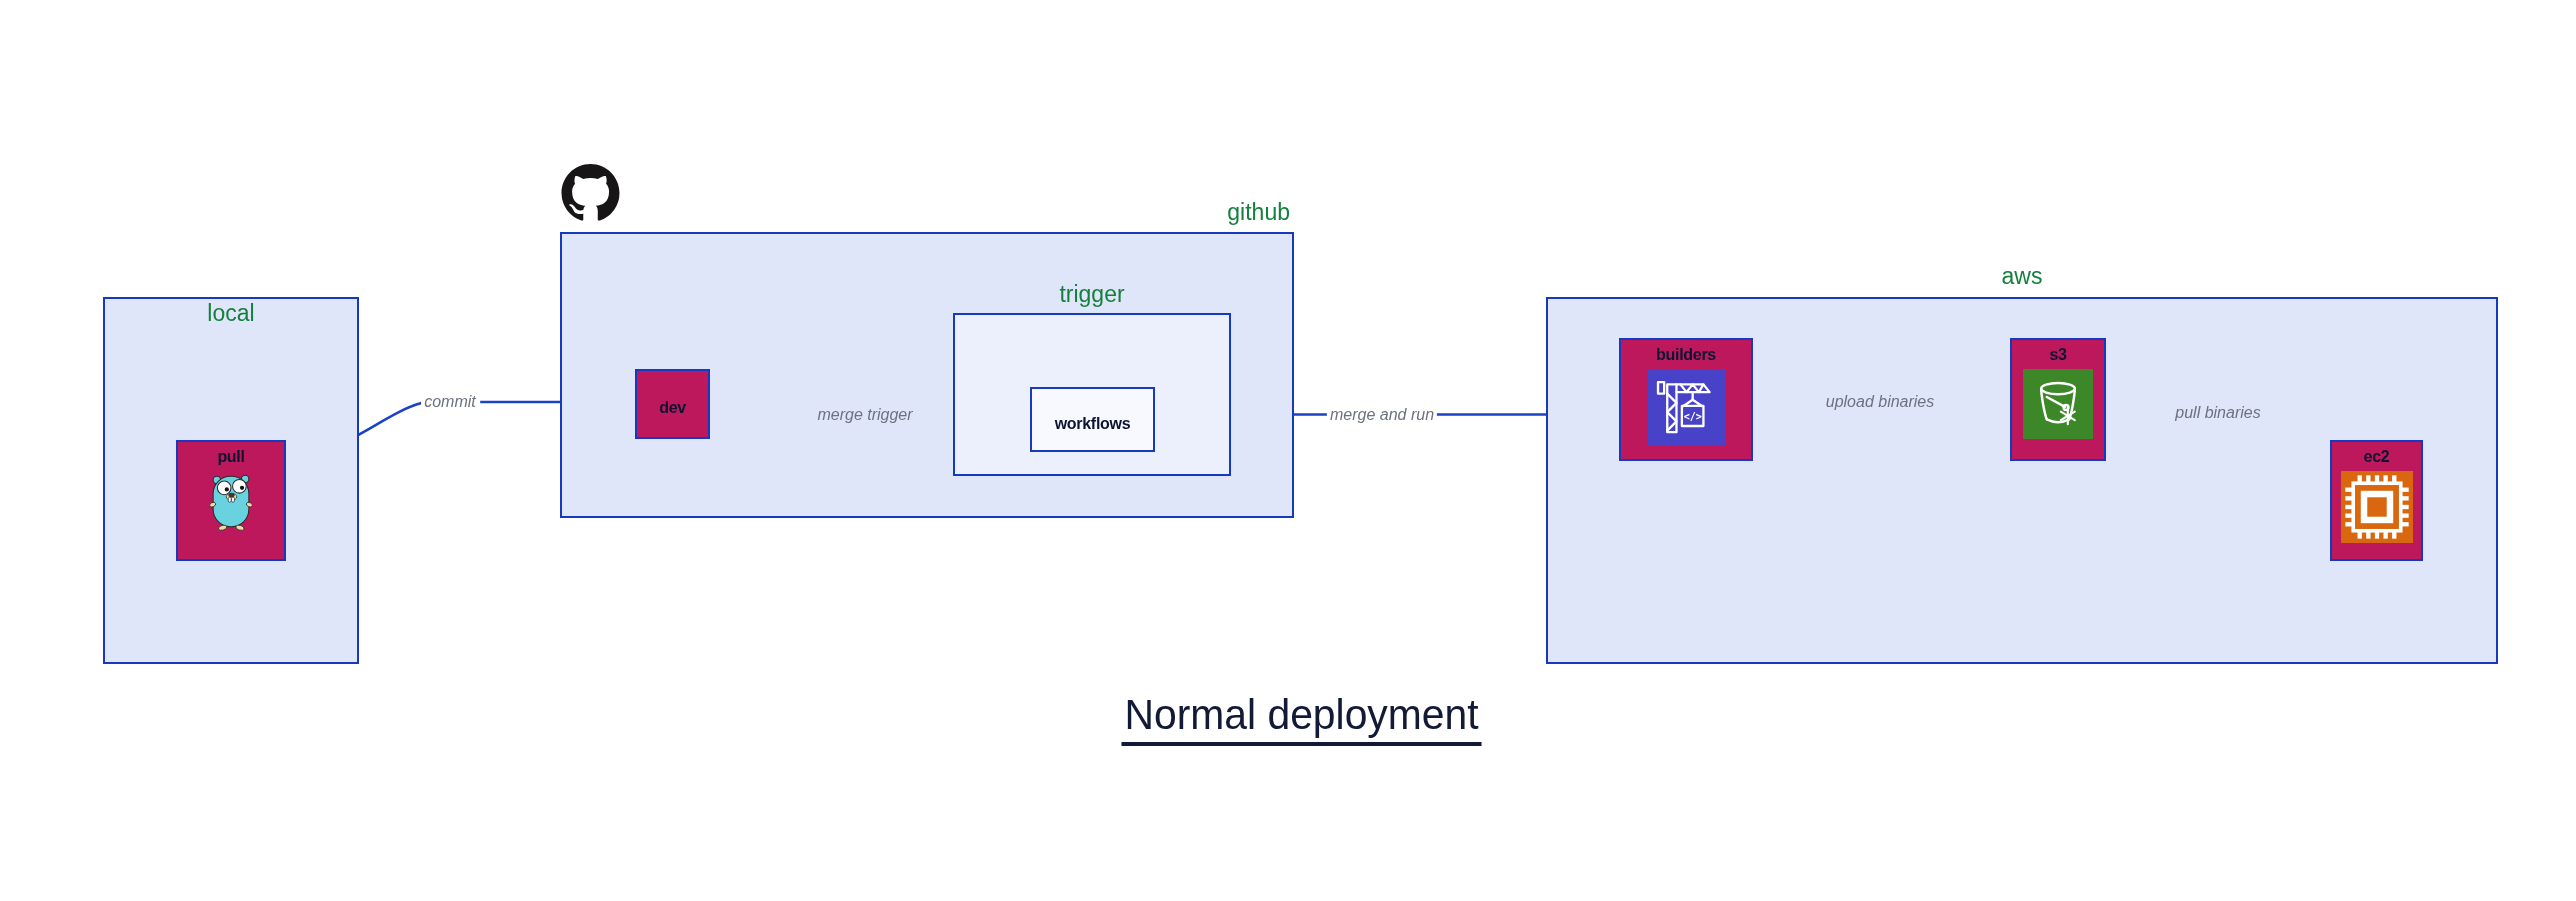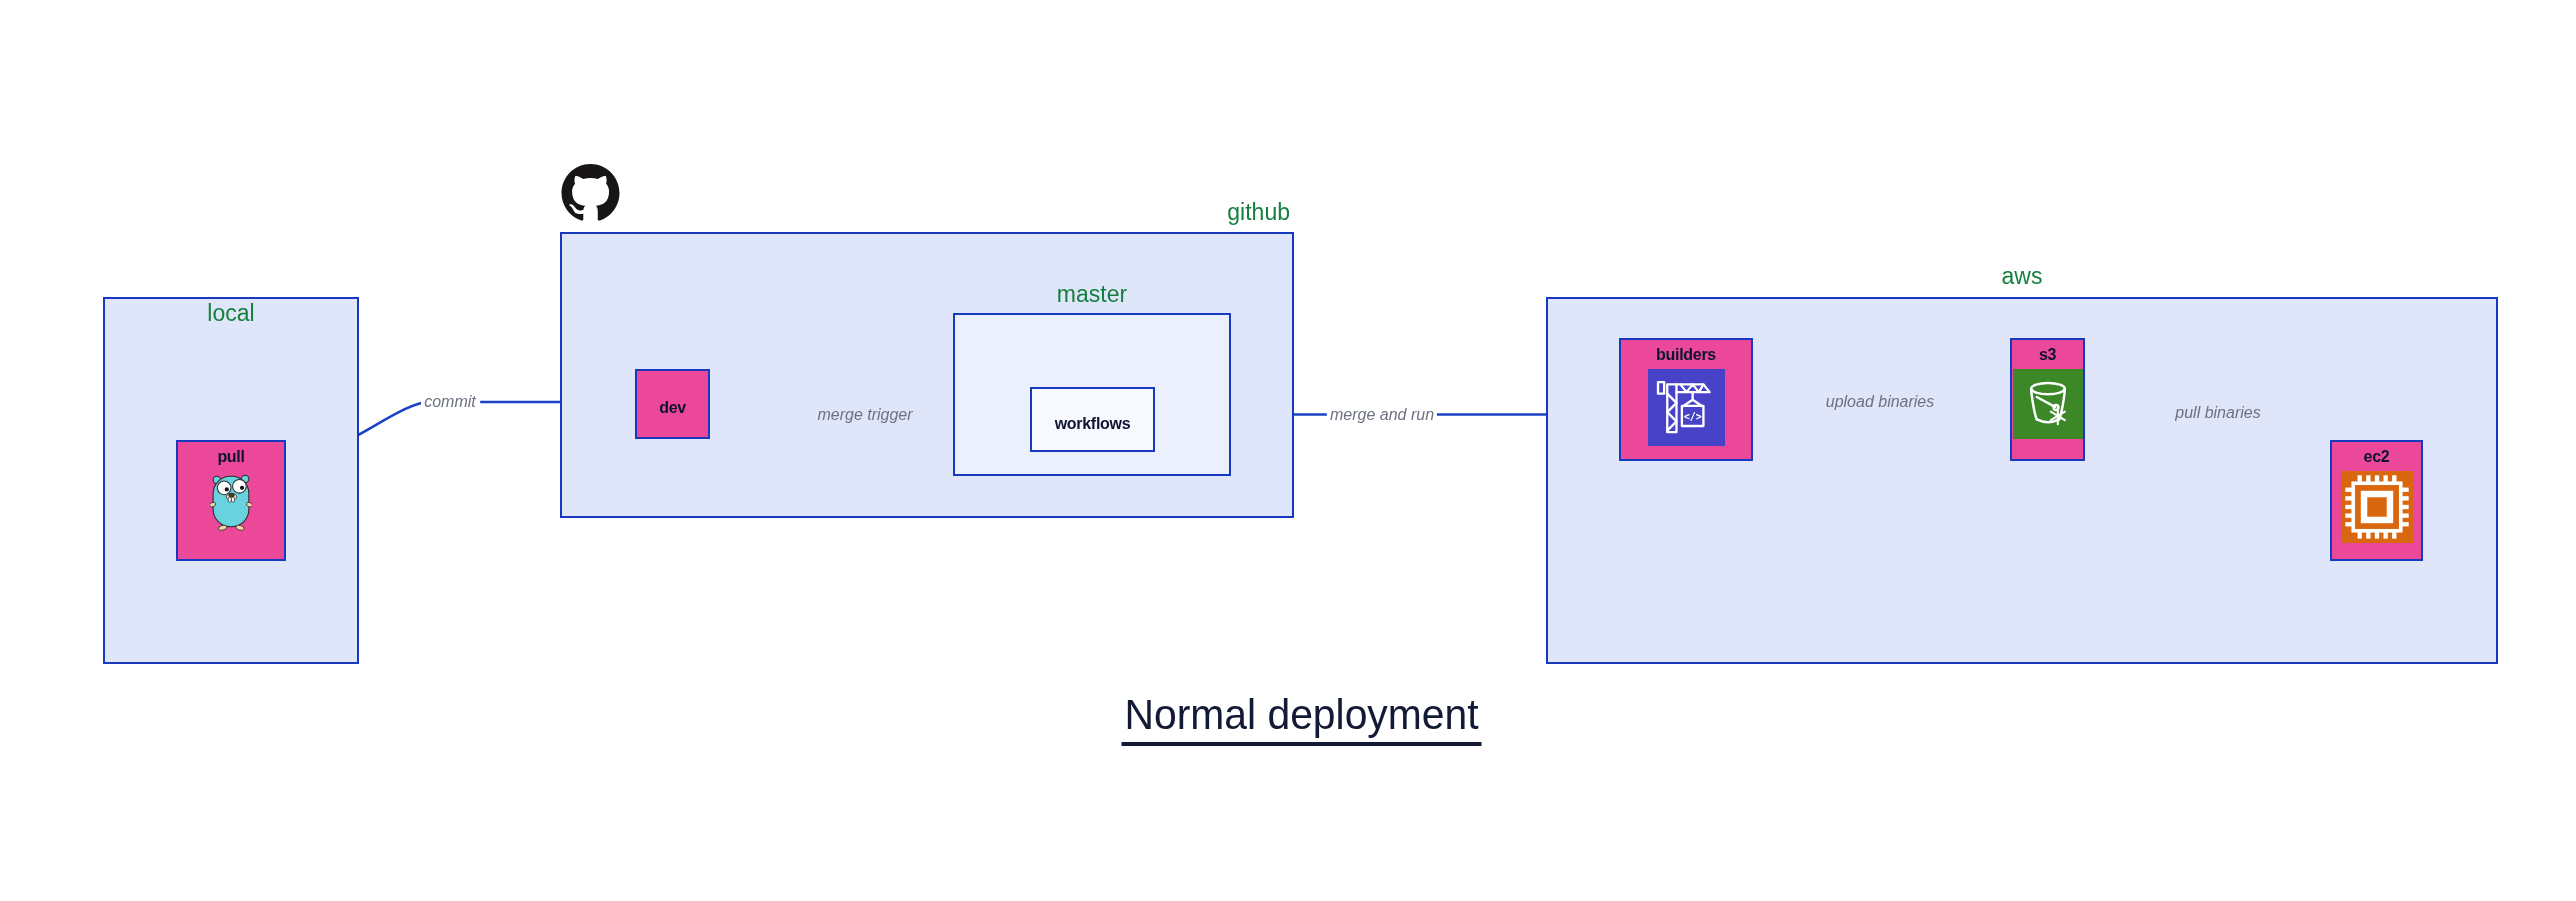--- a/index.html
+++ b/index.html
@@ -9,21 +9,21 @@
   svg.edges{position:absolute;left:0;top:0;pointer-events:none;}
   .edge{stroke:#1b41c6;stroke-width:5px;fill:none;}
 
   
   .group{position:absolute;background:#e0e6f9;border:2.6px solid #1639c0;box-sizing:border-box;}
   .group.nested{background:#ecf0fc;}
   .group-label{position:absolute;font-size:23px;color:#15803d;white-space:nowrap;}
   .center-x{transform:translateX(-50%);}
 
   
-  .node{position:absolute;background:#ec4899;border:2.6px solid #1639c0;box-sizing:border-box;
+  .node{position:absolute;background:#be185d;border:2.6px solid #1639c0;box-sizing:border-box;
         display:flex;flex-direction:column;align-items:center;padding-top:6.2px;}
   .node.lvl3{background:#f7f9fe;}
   .node.centered{justify-content:center;padding-top:8px;}
   .node-label{font-weight:bold;font-size:16px;color:#0d1331;letter-spacing:-0.3px;white-space:nowrap;}
   .node-icon{margin-top:5.2px;flex:0 0 auto;}
 
   
   .edge-label{position:absolute;transform:translate(-50%,-50%);font-style:italic;font-size:16px;
               color:#6d7280;white-space:nowrap;padding:0 3.1px;}
   .bg-lav{background:#e0e6f9;}
@@ -63,21 +63,21 @@
     <path class="edge" d="M 4400 819 C 4448 834, 4494 874, 4519 911" marker-end="url(#arrowhead)"></path>
   </svg>
 
   <div class="group" style="left:103px;top:297px;width:256px;height:367px;"></div>
   <div class="group-label center-x" style="left:231px;top:260px;margin-top:40px;">local</div>
 
   <div class="group" style="left:560px;top:232px;width:734px;height:286px;"></div>
   <div class="group-label" style="right:1314px;top:199px;">github</div>
 
   <div class="group nested" style="left:953px;top:313px;width:278px;height:163px;"></div>
-  <div class="group-label center-x" style="left:1092px;top:281px;">master</div>
+  <div class="group-label center-x" style="left:1092px;top:281px;">trigger</div>
 
   <div class="group" style="left:1546px;top:297px;width:952px;height:367px;"></div>
   <div class="group-label center-x" style="left:2022px;top:263px;">aws</div>
 
   <svg class="octocat" style="left:561px;top:164px;" width="59" height="58" viewBox="0 0 16 16">
     <path fill="#171515" fill-rule="evenodd" d="M8 0C3.58 0 0 3.58 0 8c0 3.54 2.29 6.53 5.47 7.59.4.07.55-.17.55-.38 0-.19-.01-.82-.01-1.49-2.01.37-2.53-.49-2.69-.94-.09-.23-.48-.94-.82-1.13-.28-.15-.68-.52-.01-.53.63-.01 1.08.58 1.23.82.72 1.21 1.87.87 2.33.66.07-.52.28-.87.51-1.07-1.78-.2-3.64-.89-3.64-3.95 0-.87.31-1.59.82-2.15-.08-.2-.36-1.02.08-2.12 0 0 .67-.21 2.2.82.64-.18 1.32-.27 2-.27s1.36.09 2 .27c1.53-1.04 2.2-.82 2.2-.82.44 1.1.16 1.92.08 2.12.51.56.82 1.27.82 2.15 0 3.07-1.87 3.75-3.65 3.95.29.25.54.73.54 1.48 0 1.07-.01 1.93-.01 2.2 0 .21.15.46.55.38A8.01 8.01 0 0 0 16 8c0-4.42-3.58-8-8-8z"></path>
   </svg>
 
   <div class="node" style="left:176px;top:440px;width:110px;height:121px;">
     <span class="node-label">pull</span>
@@ -119,21 +119,21 @@
         <path d="M37 20 L72 20 L80 30 L37 30"></path>
         <path d="M42 20 L50 30 L58 20 L66 30 L72 20"></path>
         <line x1="58" y1="30" x2="58" y2="40"></line>
         <path d="M46 48 L58 40 L70 48"></path>
         <rect x="44" y="48" width="28" height="26"></rect>
       </g>
       <text x="58" y="66" text-anchor="middle" font-size="13" font-weight="bold" fill="#ffffff" font-family="DejaVu Sans Mono, monospace">&lt;/&gt;</text>
     </svg>
   </div>
 
-  <div class="node" style="left:2010px;top:338px;width:75px;height:123px;">
+  <div class="node" style="left:2010px;top:338px;width:96px;height:123px;">
     <span class="node-label">s3</span>
     <svg class="node-icon" width="70" height="70" viewBox="0 0 100 100">
       <rect x="0" y="0" width="100" height="100" fill="#3c8727"></rect>
       <g stroke="#ffffff" stroke-width="3.5" fill="none" stroke-linecap="round">
         <ellipse cx="50" cy="28" rx="24" ry="8"></ellipse>
         <path d="M26 28 C26 36 30 62 34 72"></path>
         <path d="M74 28 C74 36 70 62 66 72"></path>
         <path d="M34 72 Q50 80 66 72"></path>
         <line x1="34" y1="40" x2="60" y2="54"></line>
         <circle cx="61.5" cy="55" r="3.5"></circle>

